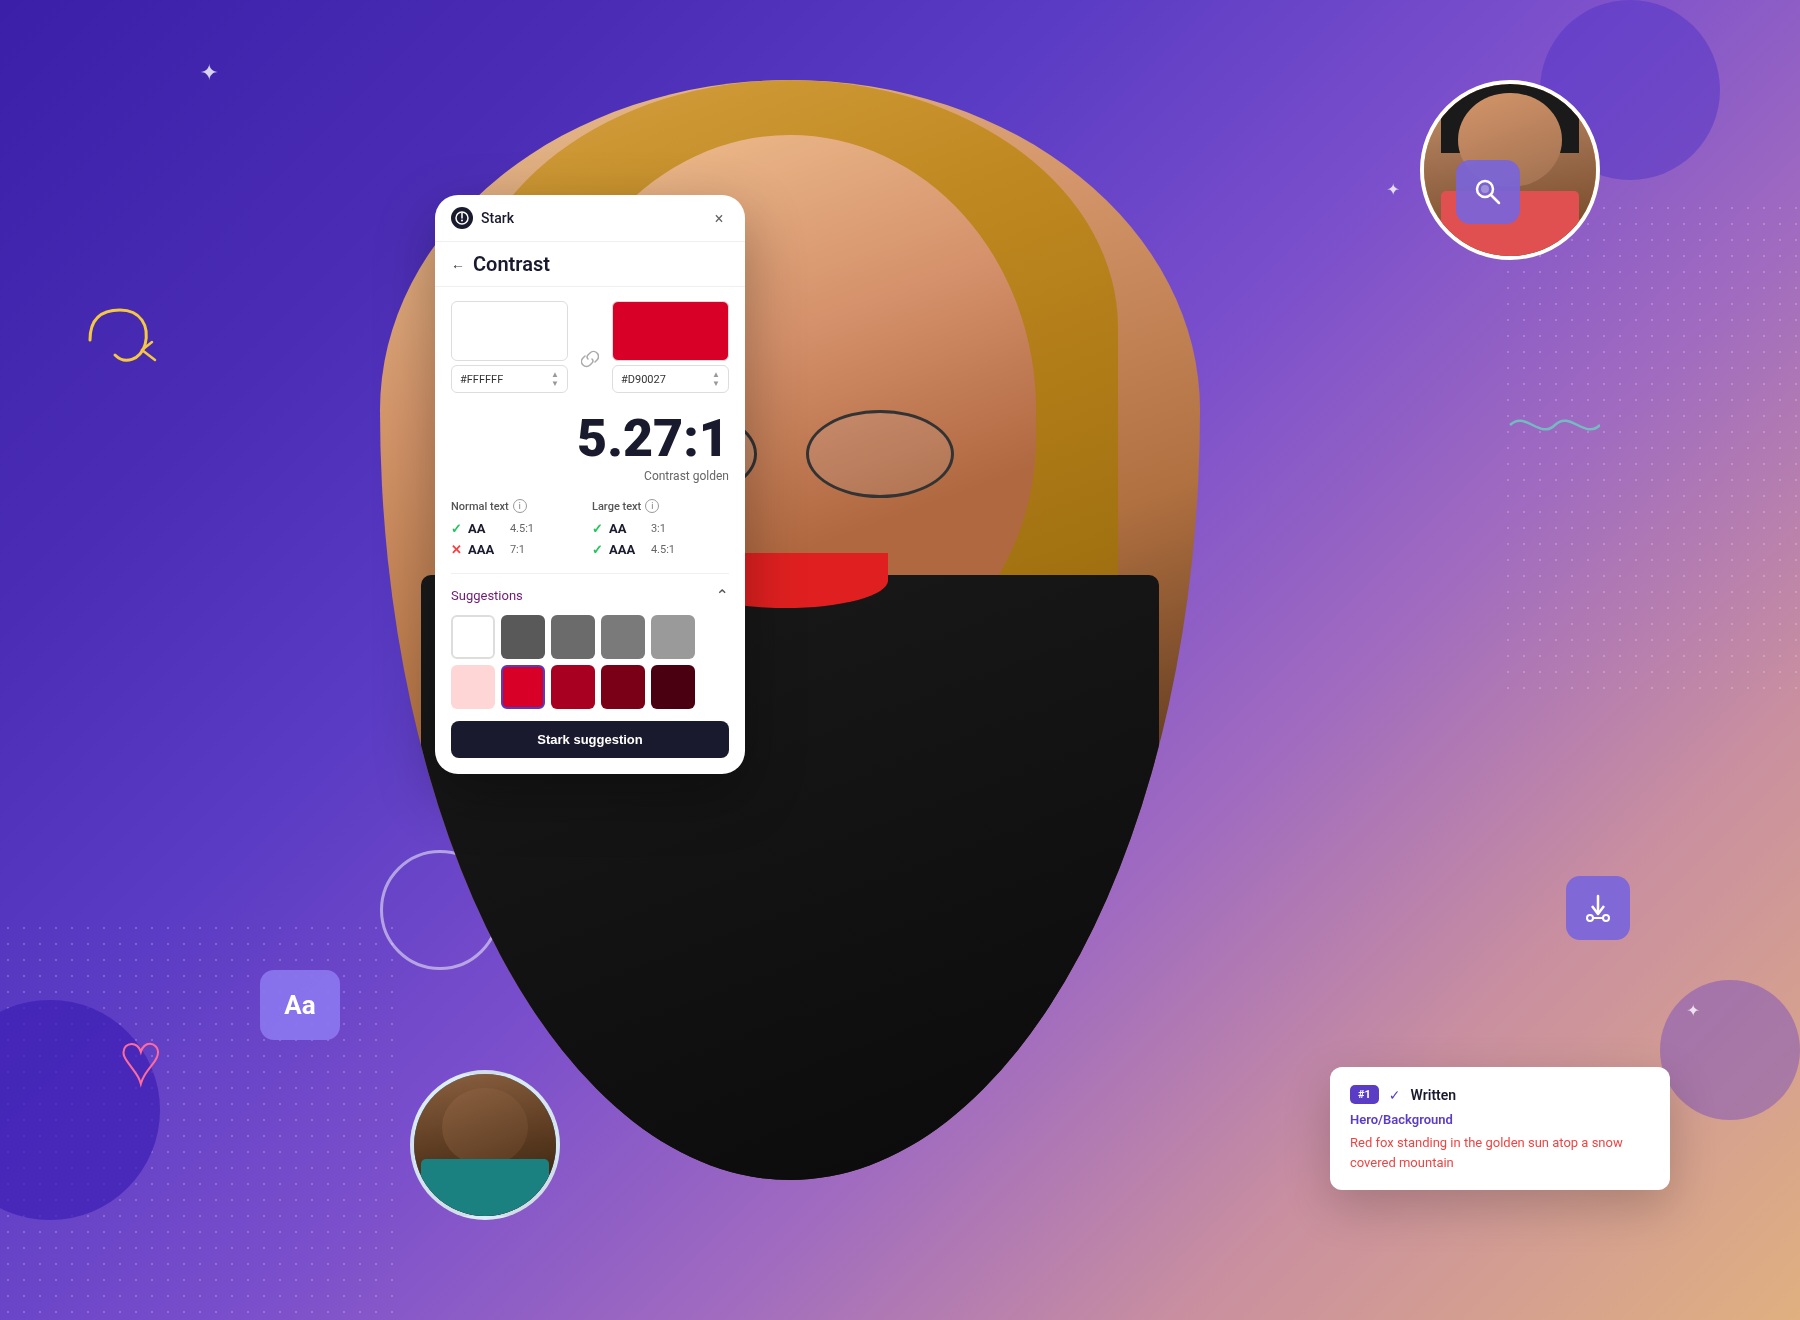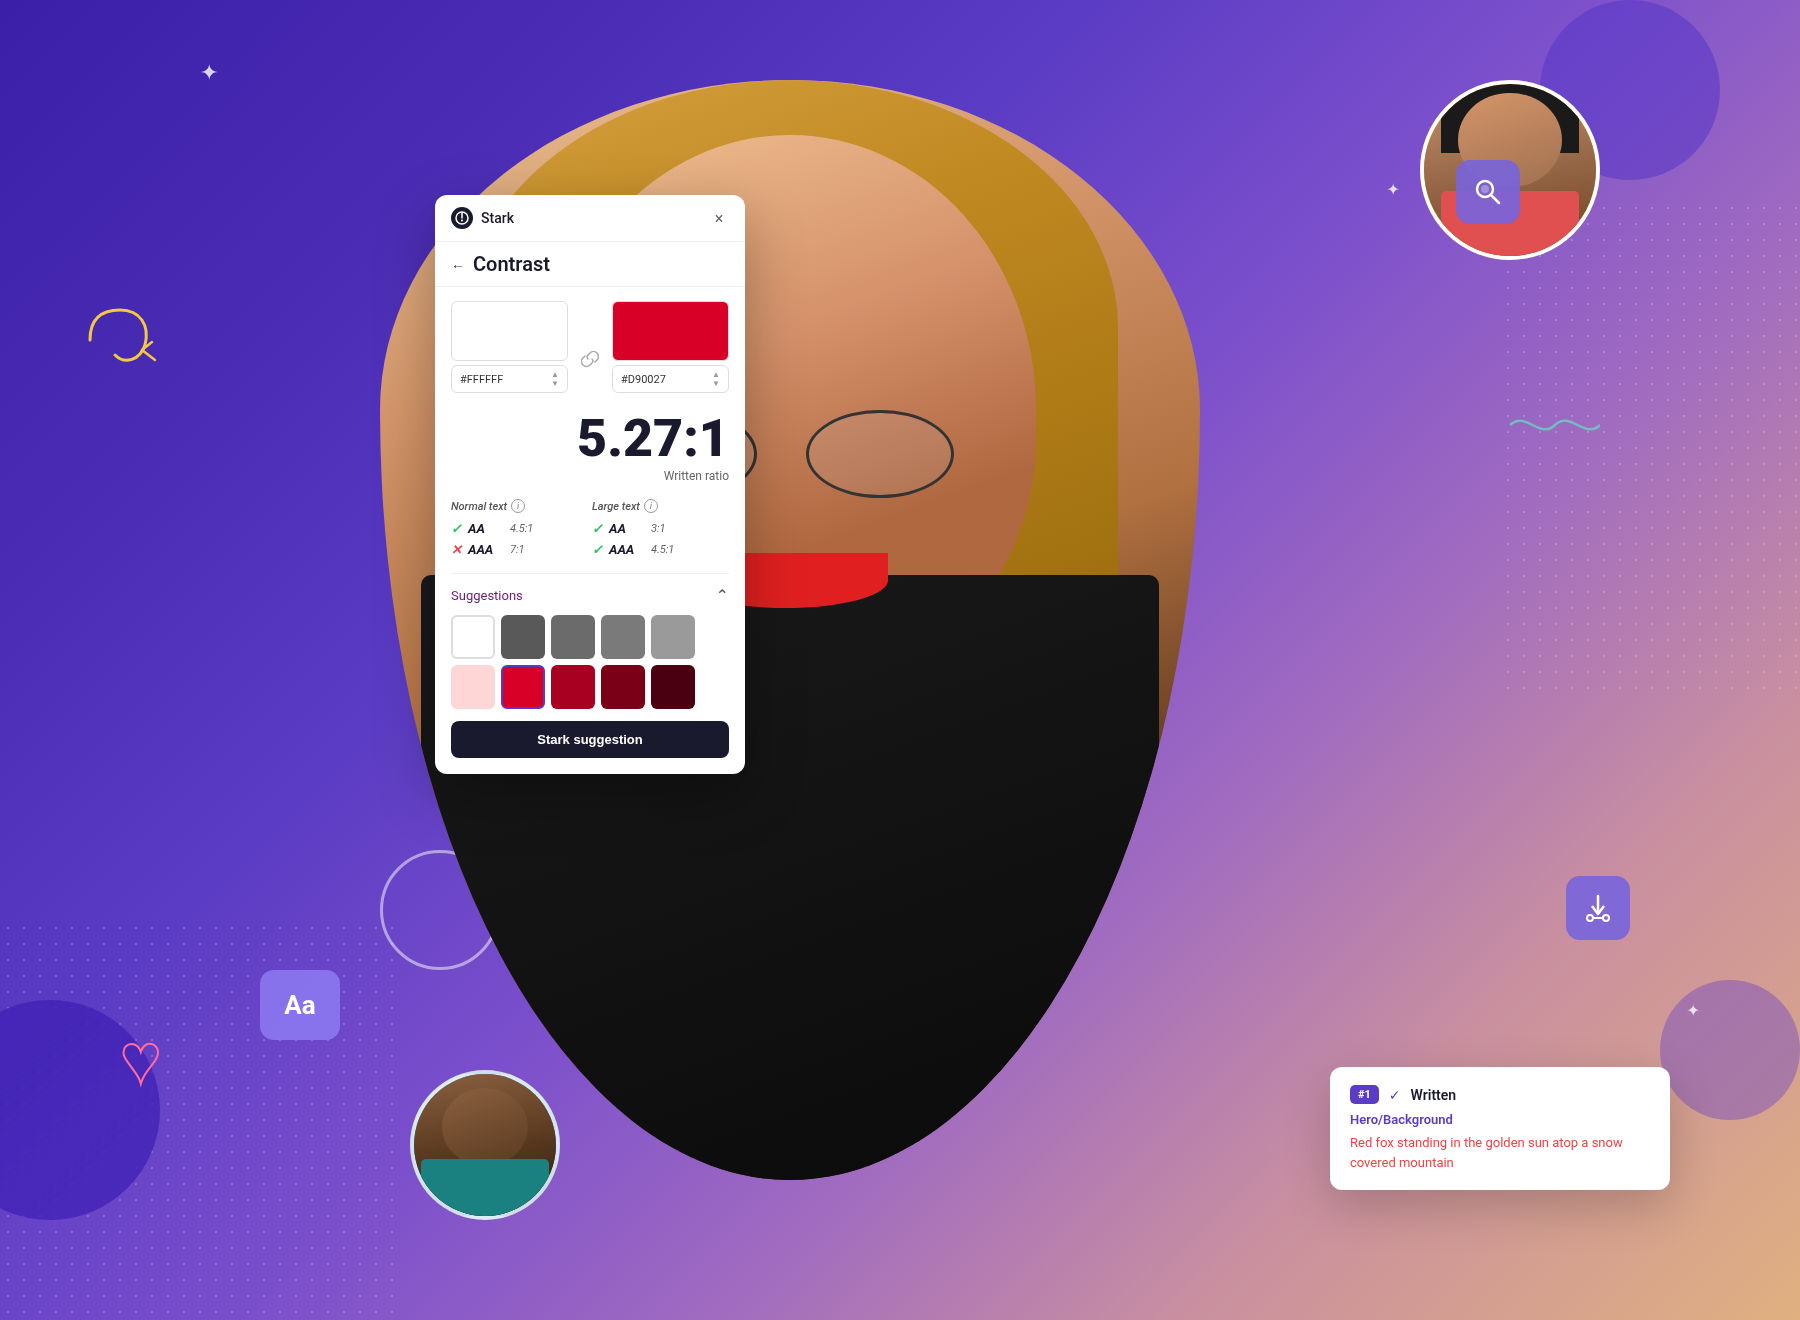--- a/index.html
+++ b/index.html
@@ -41,21 +41,21 @@
       bottom: 200px; right: 0;
     }
 
     
     .contrast-panel {
       position: absolute;
       left: 220px;
       top: 100px;
       width: 310px;
       background: #ffffff;
-      border-radius: 12px;
+      border-radius: 23px;
       box-shadow: 0 20px 60px rgba(0,0,0,0.3);
       z-index: 10;
       overflow: hidden;
     }
 
     .panel-header {
       display: flex;
       align-items: center;
       justify-content: space-between;
       padding: 12px 16px;
@@ -197,21 +197,20 @@
       font-size: 12px;
       color: #666;
       margin-top: 4px;
     }
 
     .wcag-grid {
       display: grid;
       grid-template-columns: 1fr 1fr;
       gap: 4px;
       padding: 0 16px 16px;
-      font-style: italic;
     }
 
     .wcag-column {
       display: flex;
       flex-direction: column;
       gap: 6px;
     }
 
     .wcag-header {
       display: flex;
@@ -702,21 +701,21 @@
             <span>▲</span>
               <span>▼</span>
           </div>
         </div>
       </div>
     </div>
 
     
     <div class="contrast-ratio-section">
       <div class="contrast-ratio">5.27:1</div>
-      <div class="contrast-label">Written ratio</div>
+      <div class="contrast-label">Contrast golden</div>
     </div>
 
     
     <div class="wcag-grid">
       <div class="wcag-column">
         <div class="wcag-header">
           <span>Normal text</span>
           <div class="wcag-info">i</div>
         </div>
         <div class="wcag-row">

